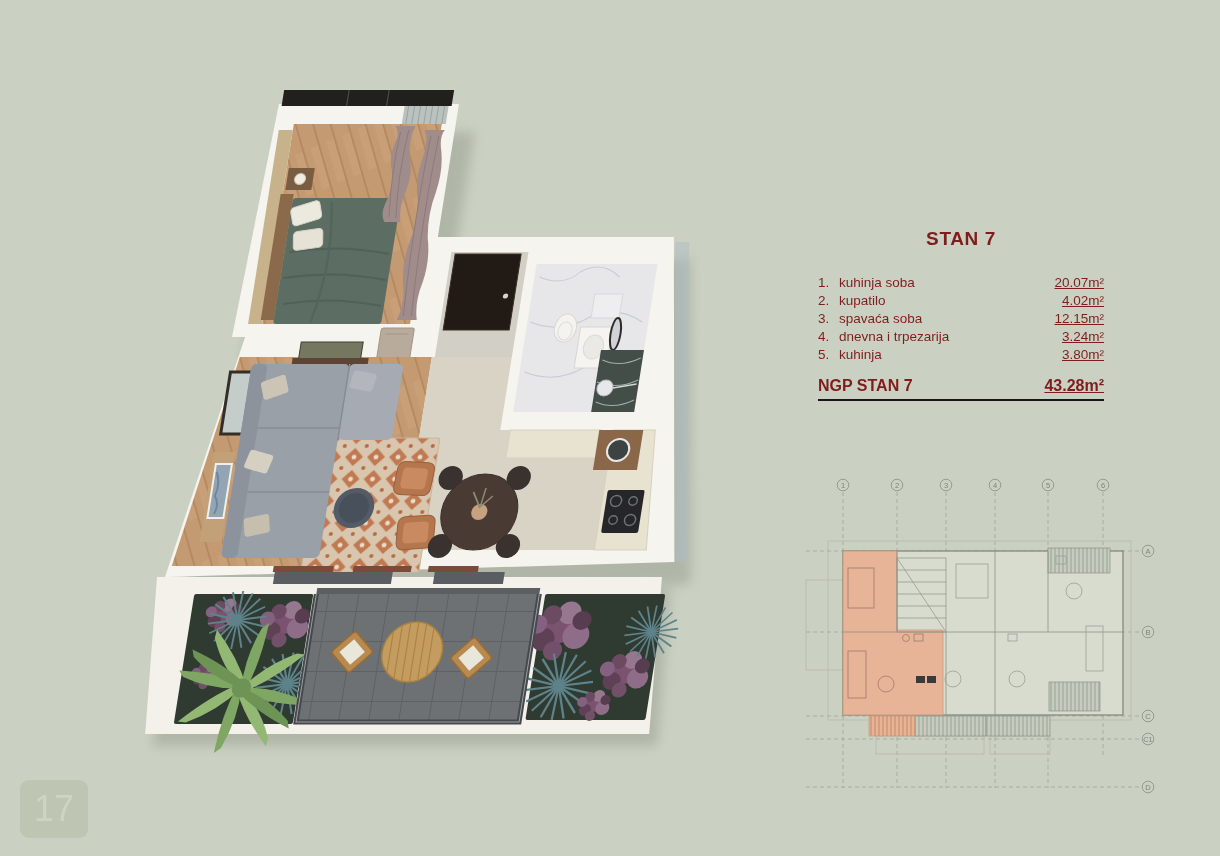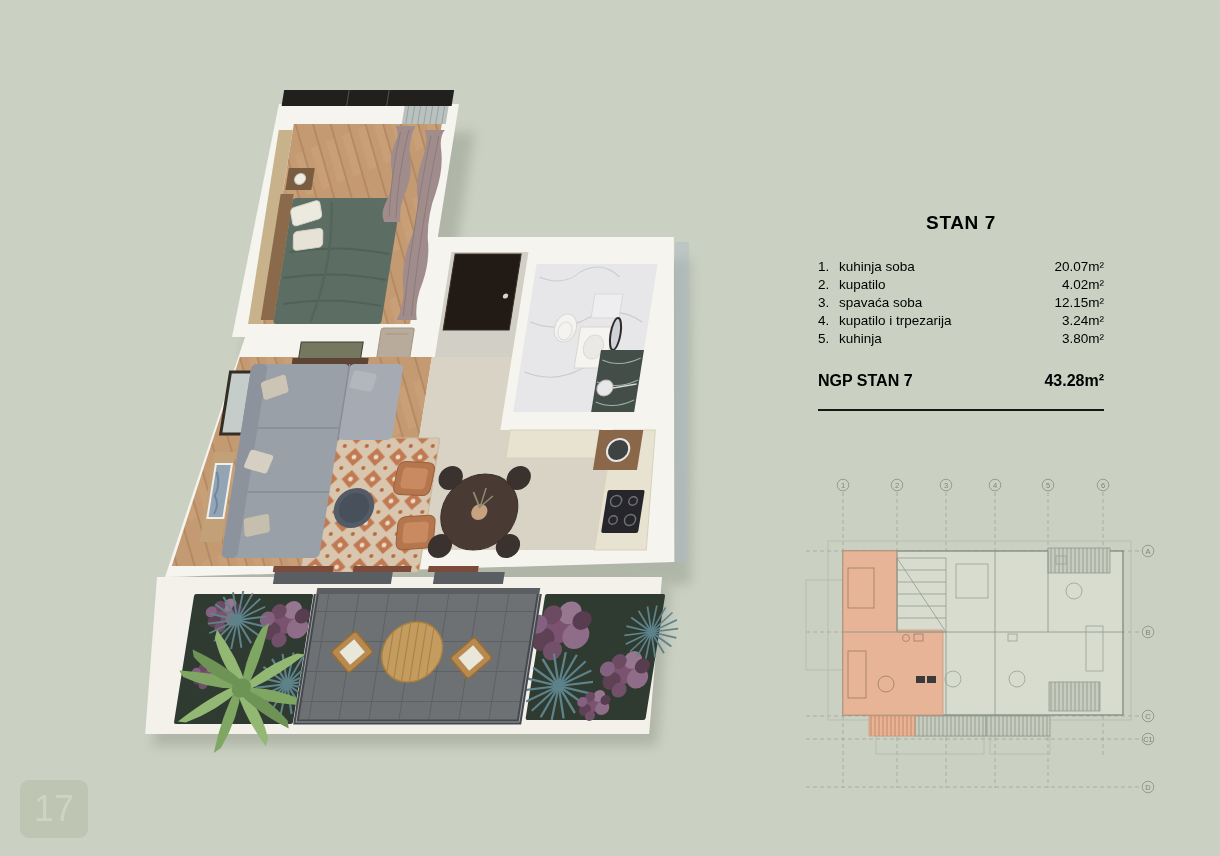--- a/index.html
+++ b/index.html
@@ -3,26 +3,26 @@
 <meta charset="utf-8">
 <style>
   html,body{margin:0;padding:0;}
   body{font-family:"Liberation Sans",sans-serif;}
   .canvas{position:relative;width:1220px;height:856px;background:#cbd1c2;overflow:hidden;}
 
   
   .plan3d{position:absolute;left:52px;top:72px;}
 
   
-  .area-table{position:absolute;left:818px;top:212px;width:286px;color:#000000;}
+  .area-table{position:absolute;left:818px;top:228px;width:286px;color:#7f1d1d;}
   .area-table .tbl-title{text-align:center;font-size:19px;font-weight:bold;letter-spacing:.6px;margin-bottom:24px;}
   .area-table .row{display:flex;font-size:13.5px;line-height:18px;}
   .area-table .num{width:21px;}
-  .area-table .value{margin-left:auto;}
-  .area-table .total{display:flex;font-weight:bold;font-size:16px;margin-top:24px;border-bottom:2.5px solid #161616;padding-bottom:19px;}
+  .area-table .value{margin-left:auto;text-decoration:underline;}
+  .area-table .total{display:flex;font-weight:bold;font-size:16px;margin-top:13px;border-bottom:2.5px solid #161616;padding-bottom:4px;}
 
   
   .siteplan{position:absolute;left:786px;top:456px;}
   .siteplan text{font-family:"Liberation Sans",sans-serif;font-size:7.5px;fill:#7d847b;}
 
   
   .page-badge{position:absolute;left:20px;top:780px;width:68px;height:58px;background:#bfc5b3;
     border-radius:9px;color:#ced4c2;font-size:36px;display:flex;align-items:center;justify-content:center;}
 </style>
 </head>
@@ -288,21 +288,21 @@
       <span class="label">kupatilo</span>
       <span class="value">4.02m²</span>
     </div>
     <div class="row">
       <span class="num">3.</span>
       <span class="label">spavaća soba</span>
       <span class="value">12.15m²</span>
     </div>
     <div class="row">
       <span class="num">4.</span>
-      <span class="label">kupatilo i trpezarija</span>
+      <span class="label">dnevna i trpezarija</span>
       <span class="value">3.24m²</span>
     </div>
     <div class="row">
       <span class="num">5.</span>
       <span class="label">kuhinja</span>
       <span class="value">3.80m²</span>
     </div>
     <div class="total">
       <span>NGP STAN 7</span>
       <span class="value">43.28m²</span>

